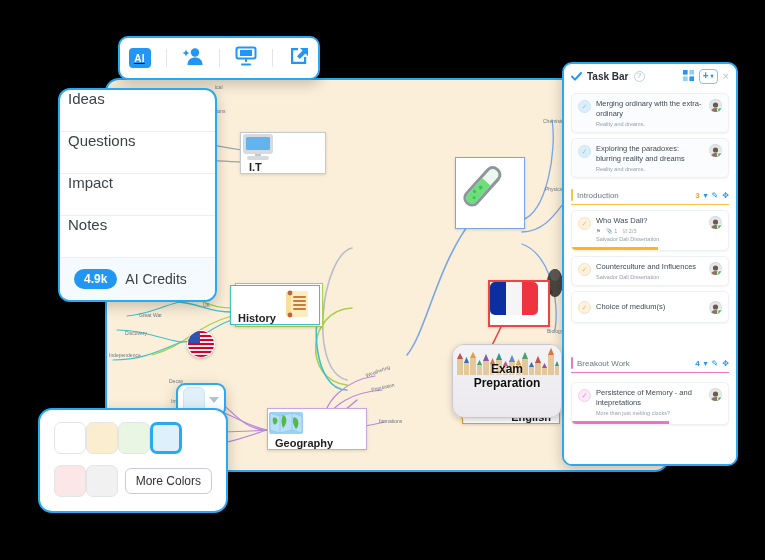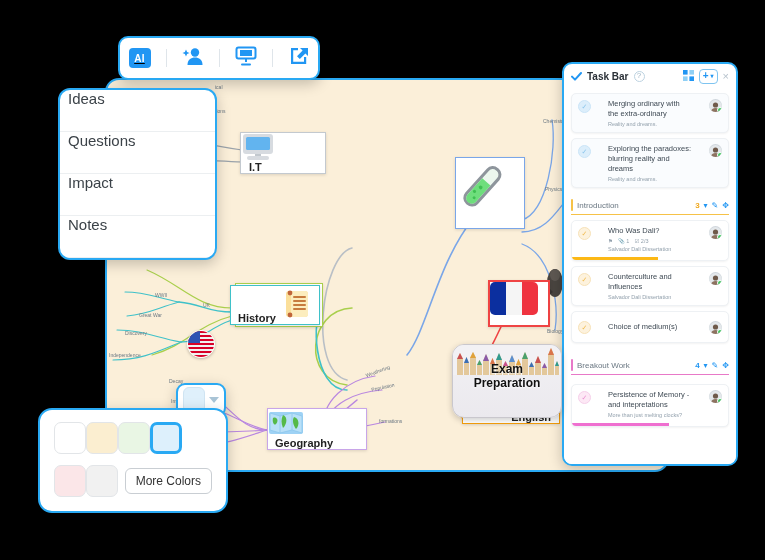--- a/index.html
+++ b/index.html
@@ -70,21 +70,21 @@
   .tb-title{font-size:10px;font-weight:bold;color:#2b3138;}
   .tb-help{font-size:8px;color:#9fb6c6;border:1px solid #bcd2e0;border-radius:50%;width:9px;height:9px;
            display:flex;align-items:center;justify-content:center;line-height:1;}
   .tb-spacer{flex:1;}
   .tb-add{display:flex;align-items:center;gap:2px;border:1px solid #7ec4f0;border-radius:4px;
           height:13px;padding:0 3px;color:#2196f3;font-size:10px;font-weight:bold;line-height:1;}
   .tb-x{color:#b6c2cc;font-size:11px;line-height:1;cursor:pointer;}
   .tb-body{flex:1;overflow:hidden;background:#fff;padding:0 7px;}
 
   .tcard{background:#fff;border:1px solid #eef1f4;border-radius:5px;margin:5px 0;padding:5px 6px;
-         display:flex;gap:17px;position:relative;box-shadow:0 1px 2px rgba(0,0,0,.05);overflow:hidden;}
+         display:flex;gap:5px;position:relative;box-shadow:0 1px 2px rgba(0,0,0,.05);overflow:hidden;}
   .tcard.soft{background:#fafcfe;}
   .tick{width:11px;height:11px;border-radius:50%;flex:0 0 auto;margin-top:1px;
         display:flex;align-items:center;justify-content:center;font-size:7px;color:#fff;}
   .tick.blue{background:#dceefb;color:#8cc6ec;border:1px solid #cbe5f8;}
   .tick.amber{background:#fdf2dd;color:#f0ba4e;border:1px solid #f7e2b8;}
   .tick.pink{background:#fde8f5;color:#ea8fd0;border:1px solid #f6d0ea;}
   .tc-main{flex:1;min-width:0;}
   .tc-title{font-size:7.5px;color:#3f4a54;line-height:10px;}
   .tc-sub{font-size:5.5px;color:#93a1ad;margin-top:2px;}
   .tc-meta{display:flex;gap:5px;align-items:center;margin-top:2px;font-size:5.5px;color:#93a1ad;}
@@ -416,20 +416,24 @@
     </div>
     <div class="menu-item">
       <span>Questions</span>
     </div>
     <div class="menu-item">
       <span>Impact</span>
     </div>
     <div class="menu-item">
       <span>Notes</span>
     </div>
+    <div class="menu-credits">
+      <span class="chip">4.9k</span>
+      <span class="credits-lbl">AI Credits</span>
+    </div>
   </div>
 
   <div class="panel picker">
     <span class="box"></span>
     <span class="caret"></span>
   </div>
 
   <div class="panel palette">
     <div class="sw-row">
       <span class="sw" style="background:#ffffff;"></span>
@@ -553,21 +557,21 @@
         </span>
         <span class="avatar">
           <svg width="13" height="13" viewBox="0 0 13 13">
               <circle cx="6.5" cy="6.5" r="6.5" fill="#e4e8eb"></circle>
               <circle cx="6.5" cy="5" r="2.6" fill="#6f5a4a"></circle>
               <path d="M1.5 13 C1.5 9.5 4 8 6.5 8 C9 8 11.5 9.5 11.5 13 Z" fill="#8d7260"></path>
             </svg>
         </span>
       </div>
 
-      <div class="sect" style="border-bottom-color:#e879c8;margin-top:10px;">
+      <div class="sect" style="border-bottom-color:#e879c8;margin-top:28px;">
         <span class="sect-bar" style="background:#e879c8;"></span>
         <span class="sect-name">Breakout Work</span>
         <span class="sect-count" style="color:#2196f3;">4</span>
         <span class="sect-ico">▾</span>
         <span class="sect-ico">✎</span>
         <span class="sect-ico">✥</span>
       </div>
 
       <div class="tcard" style="padding-bottom:8px;margin-top:9px;">
         <span class="tick pink">✓</span>

